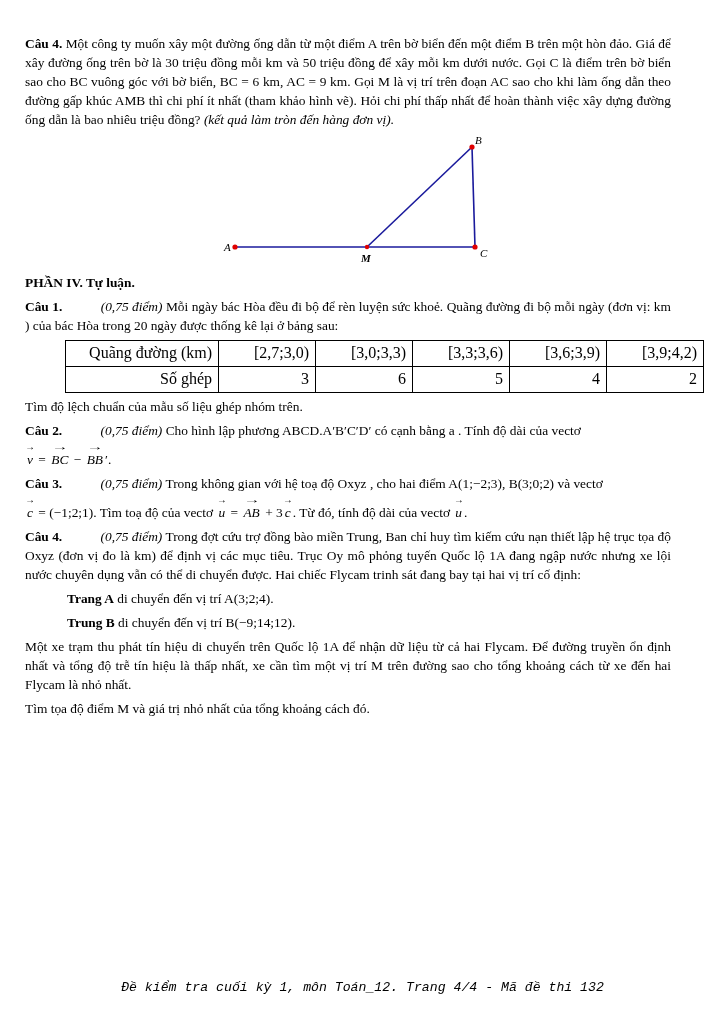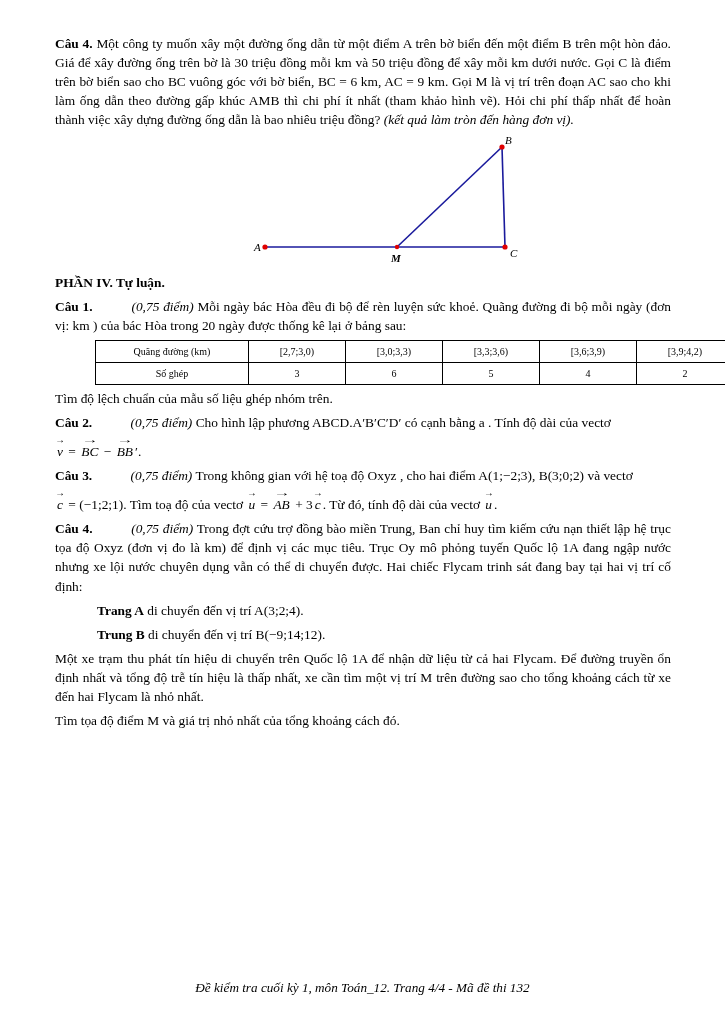--- a/index.html
+++ b/index.html
@@ -4,43 +4,43 @@
 <style>
   html, body { margin: 0; padding: 0; background: #ffffff; }
   body {
     width: 725px; height: 1024px;
     font-family: "Liberation Serif", serif;
     font-size: 13.4px; line-height: 1.42; color: #000;
   }
   .page {
     position: relative; box-sizing: border-box;
     width: 725px; height: 1024px;
-    padding: 34px 54px 0 55px; overflow: hidden;
+    padding: 34px 54px 0 25px; overflow: hidden;
   }
   p.para { margin: 0 0 5px 0; text-align: justify; }
   .heading { margin: 6px 0 2px 0; }
   .pts { font-style: italic; margin-left: 35px; }
   .note { font-style: italic; }
   .indent { padding-left: 42px; margin: 0 0 2px 0; text-align: left; }
   .figure { margin: 6px 0 4px 198px; height: 134px; }
   table.freq { border-collapse: collapse; margin: 3px 0 4px 40px; text-align: center; }
-  .freq td { border: 1px solid #000; padding: 1px 6px; height: 19px; font-size: 10px; }
+  .freq td { border: 1px solid #000; padding: 1px 6px; height: 19px; font-size: 16px; text-align: right; }
   .freq td.first { min-width: 140px; }
   .freq td.bin { min-width: 84px; }
   .mathline { margin: 2px 0 6px 0; padding-top: 5px; text-align: left; }
   .vec { position: relative; display: inline-block; font-style: italic; margin: 0 2px; }
   .vec::before {
     content: "\2192"; position: absolute; left: 50%; top: -0.78em;
     transform: translateX(-50%); font-size: 0.72em; font-style: normal; line-height: 1;
   }
   .vec-wide::before { transform: translateX(-50%) scaleX(1.7); }
   .ending { text-align: center; font-weight: bold; margin-top: 18px; }
   .footer {
     position: absolute; bottom: 26px; left: 0; width: 100%;
-    text-align: center; font-style: italic; font-size: 13.2px;
+    text-align: center; font-style: italic; font-size: 13.2px; font-family: Liberation Mono, monospace;
   }
   svg text { font-family: "Liberation Serif", serif; font-style: italic; font-size: 11px; }
 </style>
 </head>
 <body>
 
 <div class="page">
 
   <p class="para"><b>Câu 4.</b> <span>Một công ty muốn xây một đường ống dẫn từ một điểm A trên bờ biển đến một điểm B trên một hòn đảo. Giá để xây đường ống trên bờ là 30 triệu đồng mỗi km và 50 triệu đồng để xây mỗi km dưới nước. Gọi C là điểm trên bờ biển sao cho BC vuông góc với bờ biển, BC = 6 km, AC = 9 km. Gọi M là vị trí trên đoạn AC sao cho khi làm ống dẫn theo đường gấp khúc AMB thì chi phí ít nhất (tham khảo hình vẽ). Hỏi chi phí thấp nhất để hoàn thành việc xây dựng đường ống dẫn là bao nhiêu triệu đồng?</span> <i class="note">(kết quả làm tròn đến hàng đơn vị).</i></p>
 

